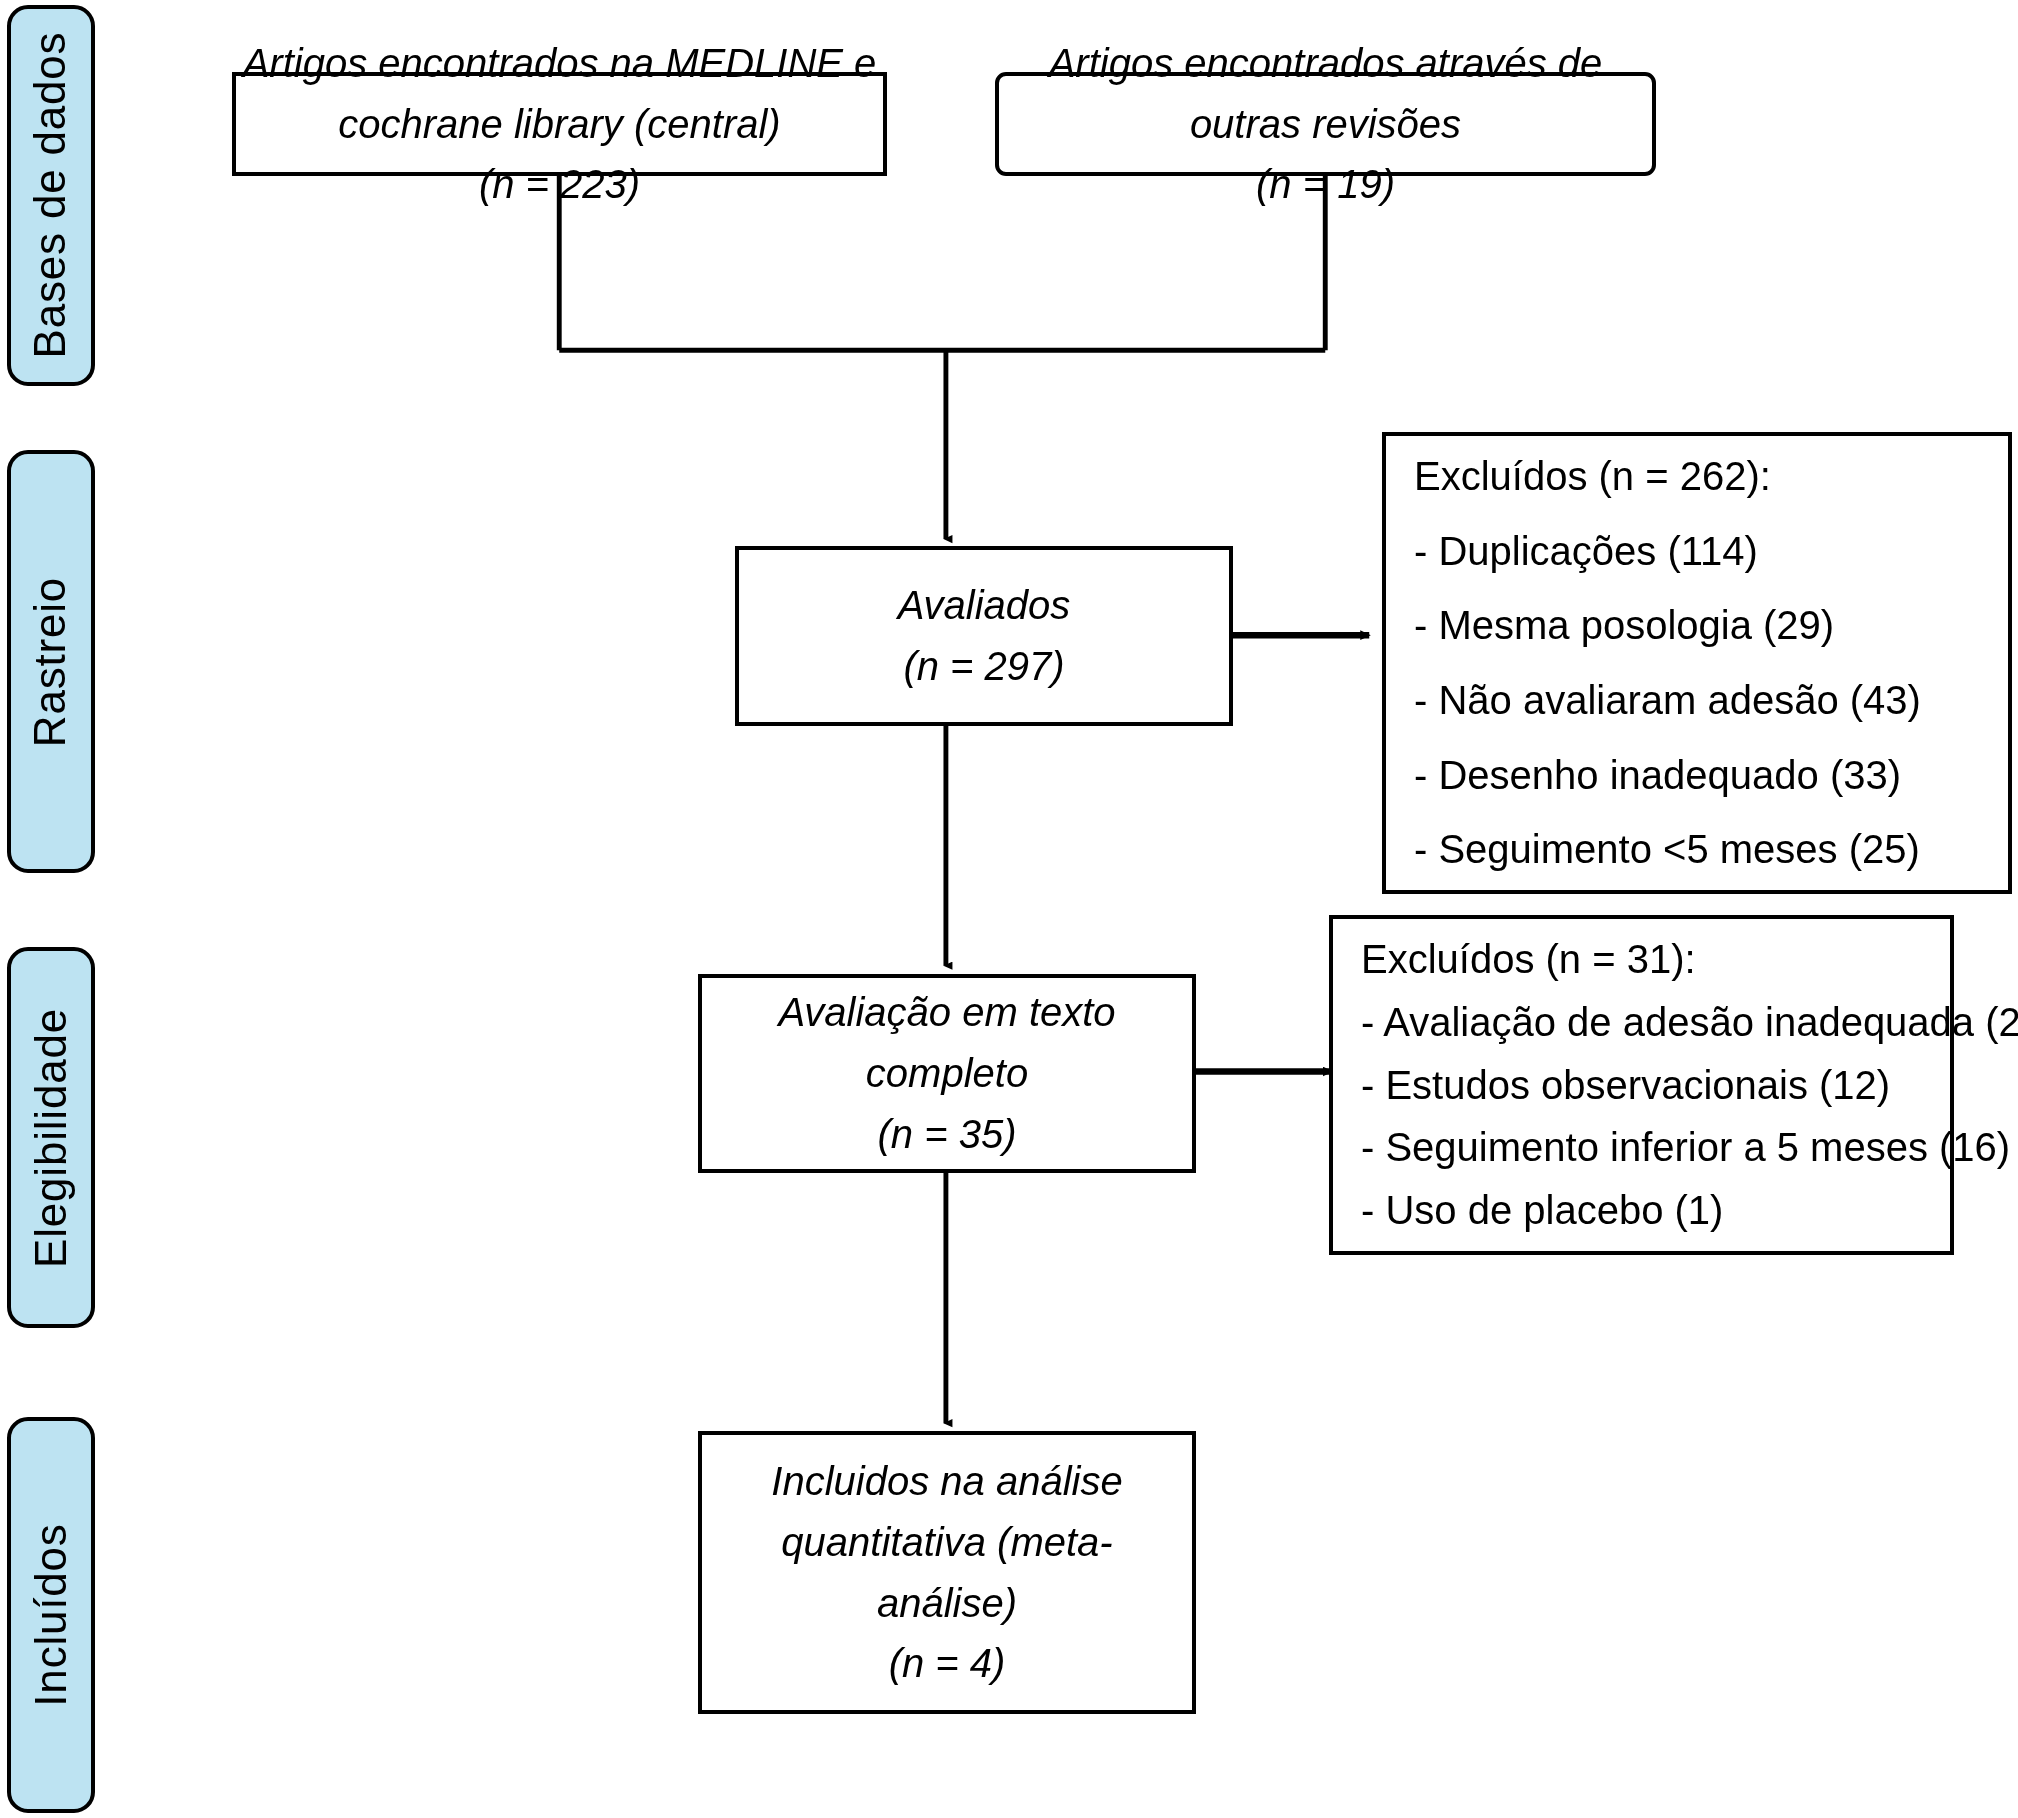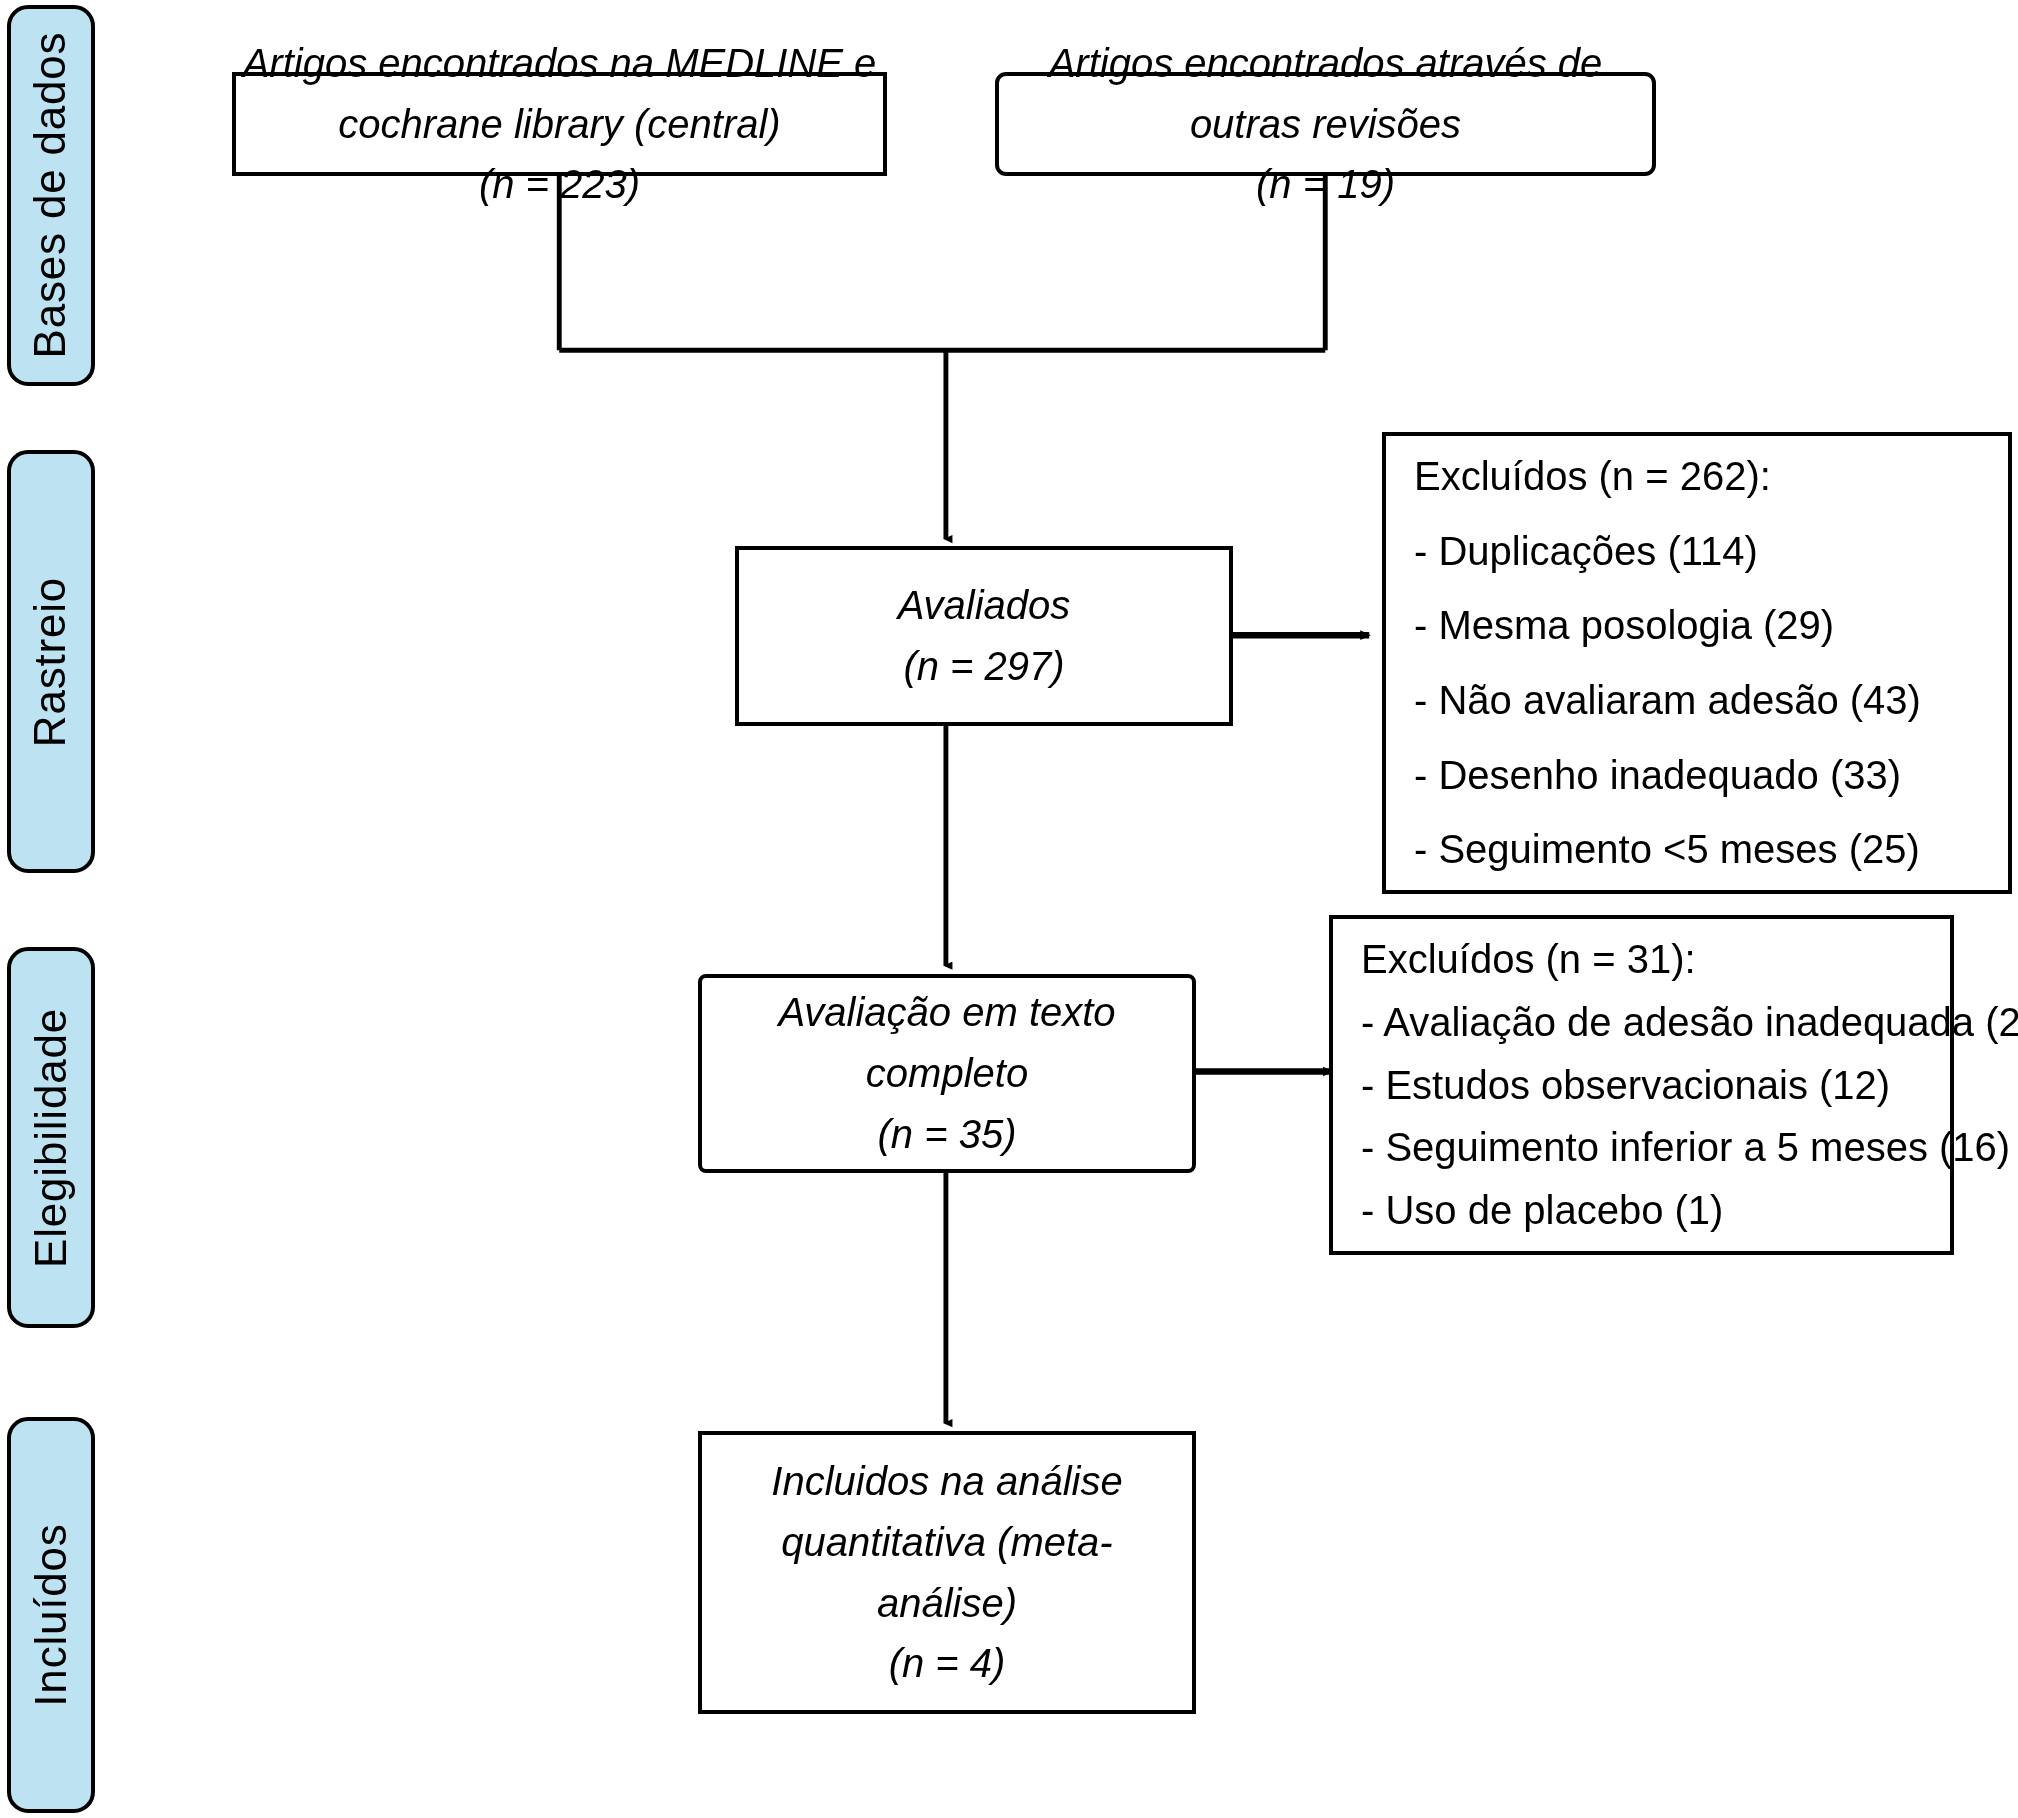--- a/index.html
+++ b/index.html
@@ -151,21 +151,21 @@
 
   <div class="excl-box" style="left: 1382px; top: 432px; width: 630px; height: 462px;">
     <div class="line">Excluídos (n = 262):</div>
     <div class="line">- Duplicações (114)</div>
     <div class="line">- Mesma posologia (29)</div>
     <div class="line">- Não avaliaram adesão (43)</div>
     <div class="line">- Desenho inadequado (33)</div>
     <div class="line">- Seguimento &lt;5 meses (25)</div>
   </div>
 
-  <div class="flow-box" style="left:698px; top:974px; width:498px; height:199px;border-radius:8px;">
+  <div class="flow-box" style="left:698px; top:974px; width:498px; height:199px;">
     <div class="line">Avaliação em texto</div>
     <div class="line">completo</div>
     <div class="line">(n = 35)</div>
   </div>
 
   <div class="excl-box" style="left: 1329px; top: 915px; width: 625px; height: 340px;">
     <div class="line">Excluídos (n = 31):</div>
     <div class="line">- Avaliação de adesão inadequada (2)</div>
     <div class="line">- Estudos observacionais (12)</div>
     <div class="line">- Seguimento inferior a 5 meses (16)</div>

